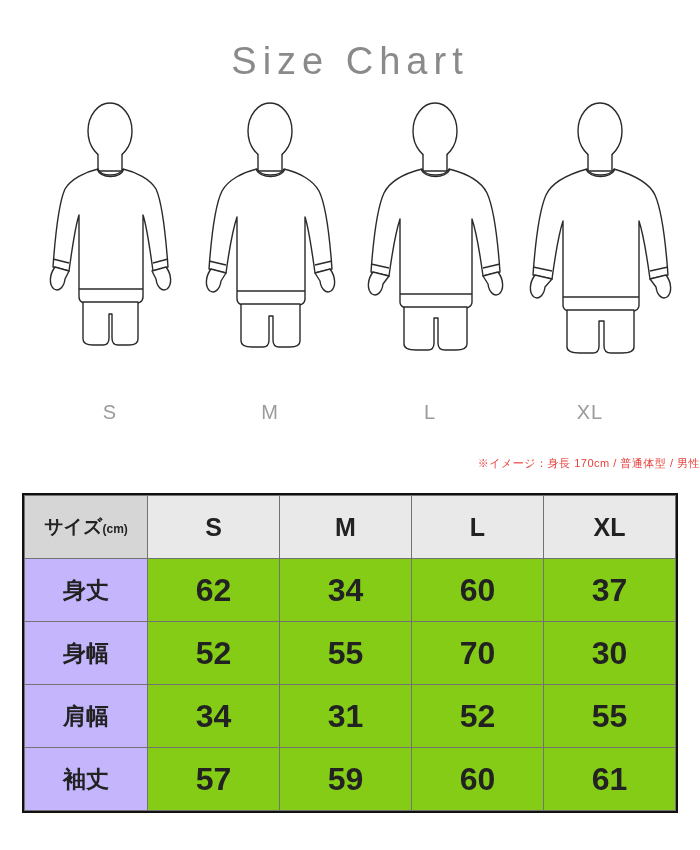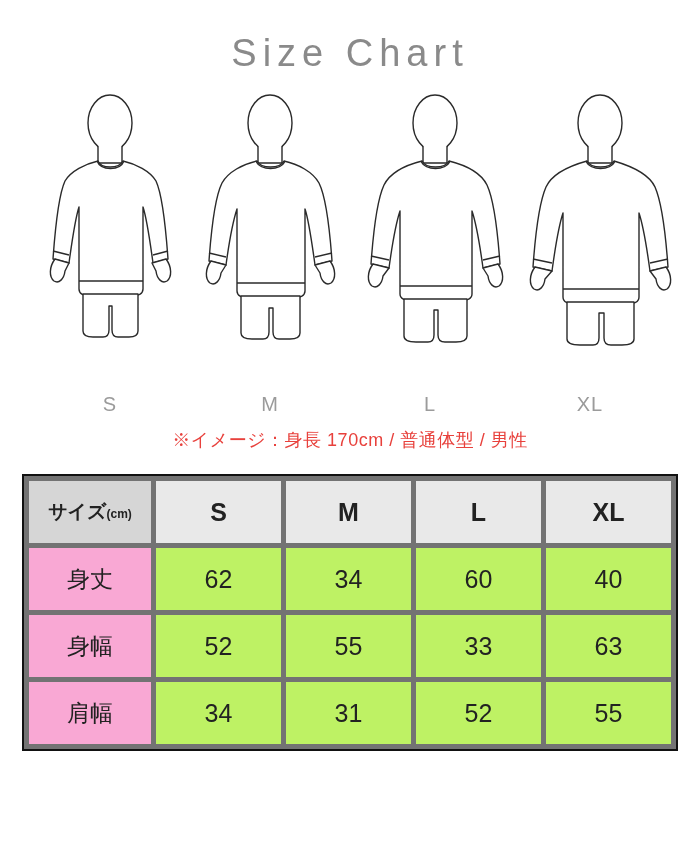--- a/index.html
+++ b/index.html
@@ -25,20 +25,21 @@
 
   
   .title {
     text-align: center;
     font-size: 38px;
     letter-spacing: 6px;
     color: #8a8a8a;
     font-weight: 400;
     padding-top: 32px;
     font-family: "Liberation Sans", sans-serif;
+    margin-top: 8px;
   }
 
   
   .figures {
     display: flex;
     justify-content: center;
     align-items: flex-end;
     gap: 0px;
     margin-top: 16px;
     padding: 0 18px;
@@ -55,39 +56,39 @@
   .fig-label {
     font-size: 20px;
     color: #9b9b9b;
     letter-spacing: 1px;
     margin-top: 2px;
     font-family: "Liberation Sans", sans-serif;
   }
 
   
   .note {
-    text-align: center;
+    text-align: right;
     color: #e8413c;
-    font-size: 18px;
-    margin-top: 12px;
+    font-size: 11px;
+    margin-top: 32px;
     letter-spacing: 0.5px;
   }
 
   
   .table-wrap {
     margin: 22px 22px 0 22px;
     border: 2px solid #111;
   }
   table {
     border-collapse: collapse;
     width: 100%;
     table-layout: fixed;
   }
   td, th {
-    border: 5px solid #737373;
+    border: 1px solid #737373;
     text-align: center;
     vertical-align: middle;
     padding: 0;
     height: 62px;
     font-weight: bold;
   }
   th.corner {
     background: #d6d6d6;
     font-size: 19px;
     font-weight: bold;
@@ -97,28 +98,28 @@
     font-size: 12px;
     font-weight: bold;
   }
   th.size-head {
     background: #e9e9e9;
     font-size: 25px;
     font-weight: bold;
     font-family: "Liberation Sans", sans-serif;
   }
   td.rowhead {
-    background: #f9a8d4;
+    background: #c4b5fd;
     font-size: 23px;
-    font-weight: normal;
+    font-weight: bold;
   }
   td.val {
-    background: #bef264;
-    font-size: 25px;
-    font-weight: normal;
+    background: #84cc16;
+    font-size: 32px;
+    font-weight: bold;
     font-family: "Liberation Sans", sans-serif;
   }
 </style>
 </head>
 <body>
 
 <div class="page">
 
   <div class="title">Size Chart</div>
 
@@ -220,33 +221,40 @@
           <th class="size-head">L</th>
           <th class="size-head">XL</th>
         </tr>
       </thead>
       <tbody>
         <tr>
           <td class="rowhead">身丈</td>
           <td class="val">62</td>
           <td class="val">34</td>
           <td class="val">60</td>
-          <td class="val">40</td>
+          <td class="val">37</td>
         </tr>
         <tr>
           <td class="rowhead">身幅</td>
           <td class="val">52</td>
           <td class="val">55</td>
-          <td class="val">33</td>
-          <td class="val">63</td>
+          <td class="val">70</td>
+          <td class="val">30</td>
         </tr>
         <tr>
           <td class="rowhead">肩幅</td>
           <td class="val">34</td>
           <td class="val">31</td>
           <td class="val">52</td>
           <td class="val">55</td>
         </tr>
+        <tr>
+          <td class="rowhead">袖丈</td>
+          <td class="val">57</td>
+          <td class="val">59</td>
+          <td class="val">60</td>
+          <td class="val">61</td>
+        </tr>
       </tbody>
     </table>
   </div>
 
 </div>
 
 </body></html>

